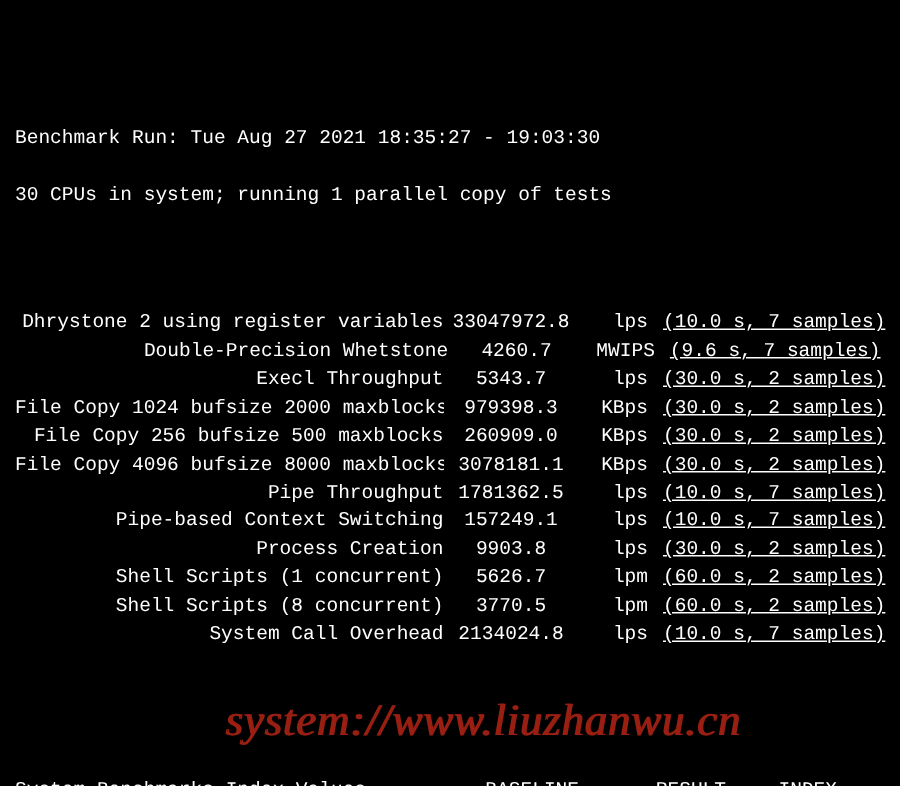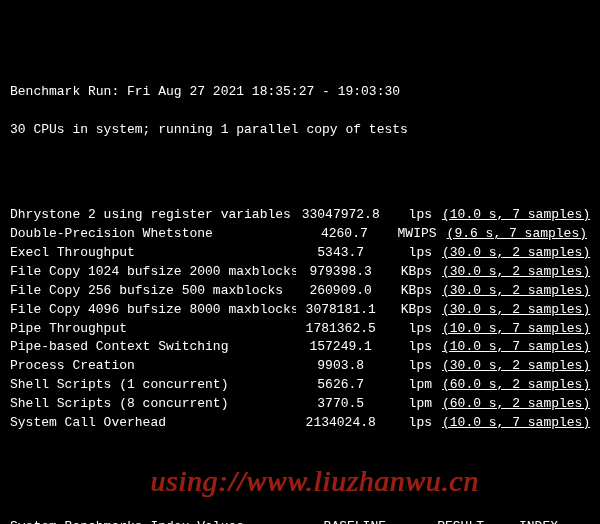--- a/index.html
+++ b/index.html
@@ -23,20 +23,21 @@
     .header-line {
       white-space: pre;
     }
     .row {
       display: flex;
       white-space: pre;
     }
     .name {
       width: 298px;
       overflow: hidden;
+      text-align: right;
     }
     .val {
       width: 94px;
       text-align: center;
     }
     .unit {
       width: 48px;
       padding-left: 6px;
       text-align: right;
     }
@@ -82,37 +83,37 @@
       letter-spacing: 0.5px;
       pointer-events: none;
       text-shadow: 1px 0 #cc2a1a;
     }
   </style>
 </head>
 <body>
 
 
 
-<div class="header-line">Benchmark Run: Fri Aug 27 2021 18:35:27 - 19:03:30</div>
+<div class="header-line">Benchmark Run: Tue Aug 27 2021 18:35:27 - 19:03:30</div>
 <div class="header-line">30 CPUs in system; running 1 parallel copy of tests</div>
 <div class="sep"></div>
 
 <div id="results-block"><div class="row"><span class="name">Dhrystone 2 using register variables</span><span class="val">33047972.8</span><span class="unit">lps</span><span class="timing">(10.0 s, 7 samples)</span></div><div class="row"><span class="name">Double-Precision Whetstone</span><span class="val">4260.7</span><span class="unit">MWIPS</span><span class="timing">(9.6 s, 7 samples)</span></div><div class="row"><span class="name">Execl Throughput</span><span class="val">5343.7</span><span class="unit">lps</span><span class="timing">(30.0 s, 2 samples)</span></div><div class="row"><span class="name">File Copy 1024 bufsize 2000 maxblocks</span><span class="val">979398.3</span><span class="unit">KBps</span><span class="timing">(30.0 s, 2 samples)</span></div><div class="row"><span class="name">File Copy 256 bufsize 500 maxblocks</span><span class="val">260909.0</span><span class="unit">KBps</span><span class="timing">(30.0 s, 2 samples)</span></div><div class="row"><span class="name">File Copy 4096 bufsize 8000 maxblocks</span><span class="val">3078181.1</span><span class="unit">KBps</span><span class="timing">(30.0 s, 2 samples)</span></div><div class="row"><span class="name">Pipe Throughput</span><span class="val">1781362.5</span><span class="unit">lps</span><span class="timing">(10.0 s, 7 samples)</span></div><div class="row"><span class="name">Pipe-based Context Switching</span><span class="val">157249.1</span><span class="unit">lps</span><span class="timing">(10.0 s, 7 samples)</span></div><div class="row"><span class="name">Process Creation</span><span class="val">9903.8</span><span class="unit">lps</span><span class="timing">(30.0 s, 2 samples)</span></div><div class="row"><span class="name">Shell Scripts (1 concurrent)</span><span class="val">5626.7</span><span class="unit">lpm</span><span class="timing">(60.0 s, 2 samples)</span></div><div class="row"><span class="name">Shell Scripts (8 concurrent)</span><span class="val">3770.5</span><span class="unit">lpm</span><span class="timing">(60.0 s, 2 samples)</span></div><div class="row"><span class="name">System Call Overhead</span><span class="val">2134024.8</span><span class="unit">lps</span><span class="timing">(10.0 s, 7 samples)</span></div></div>
 
 <div class="sep"></div>
 
 <div class="row idx-header">
   <span class="idx-name">System Benchmarks Index Values</span>
   <span class="baseline">BASELINE</span>
   <span class="result">RESULT</span>
   <span class="index">INDEX</span>
 </div>
 
 
 
 
 
 
 
-<div class="watermark">using://www.liuzhanwu.cn</div>
+<div class="watermark">system://www.liuzhanwu.cn</div>
 
 
 
 
 </body></html>

